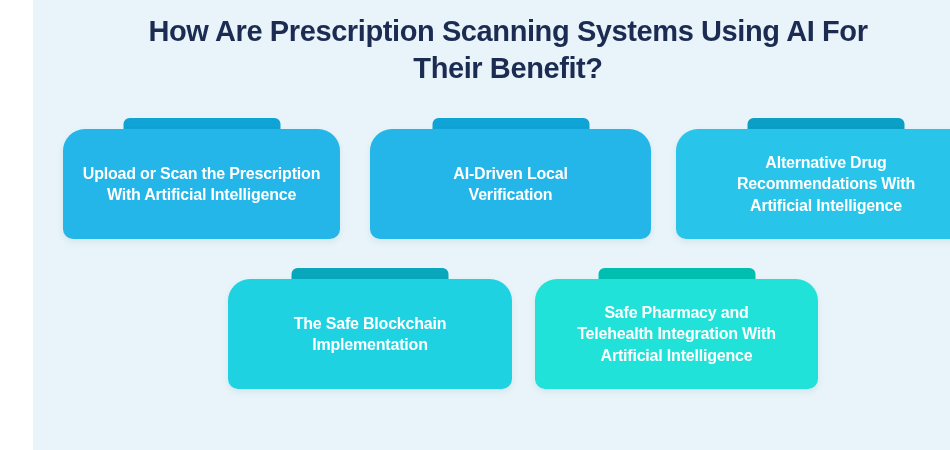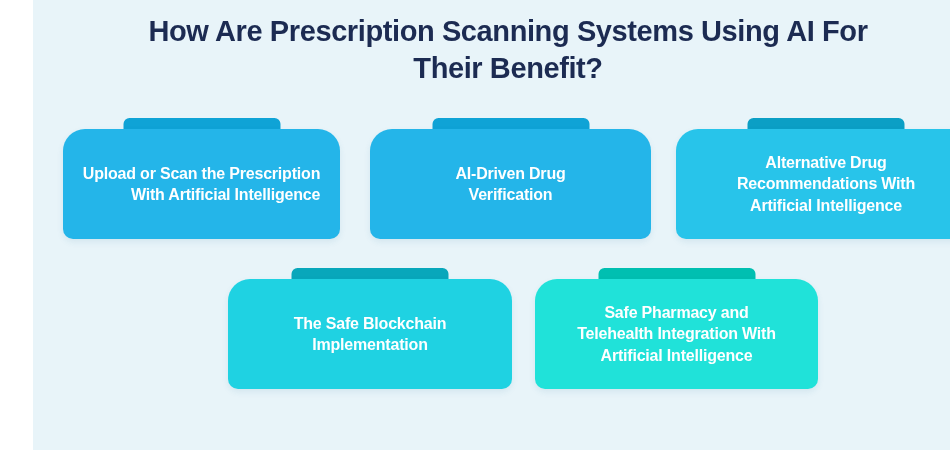--- a/index.html
+++ b/index.html
@@ -49,27 +49,27 @@
 </head>
 <body>
 
 <div class="canvas" style="background-color: rgb(232, 244, 249);">
 
   <div class="title" style="color: rgb(28, 43, 82);">How Are Prescription Scanning Systems Using AI For
 Their Benefit?</div>
 
   <div class="card" style="left:30px; top:118px; width:277px;">
     <div class="card-tab" style="background-color: rgb(15, 163, 214);"></div>
-    <div class="card-body" style="background-color: rgb(36, 181, 233); text-align: right;">Upload or Scan the Prescription
+    <div class="card-body" style="background-color: rgb(36, 181, 233);">Upload or Scan the Prescription
 With Artificial Intelligence</div>
   </div>
 
   <div class="card" style="left:337px; top:118px; width:281px;">
     <div class="card-tab" style="background-color: rgb(15, 163, 214);"></div>
-    <div class="card-body" style="background-color: rgb(36, 181, 233);">AI-Driven Drug
+    <div class="card-body" style="background-color: rgb(36, 181, 233);">AI-Driven Local
 Verification</div>
   </div>
 
   <div class="card" style="left:643px; top:118px; width:300px;">
     <div class="card-tab" style="background-color: rgb(11, 159, 197);"></div>
     <div class="card-body" style="background-color: rgb(40, 196, 234);">Alternative Drug
 Recommendations With
 Artificial Intelligence</div>
   </div>
 

